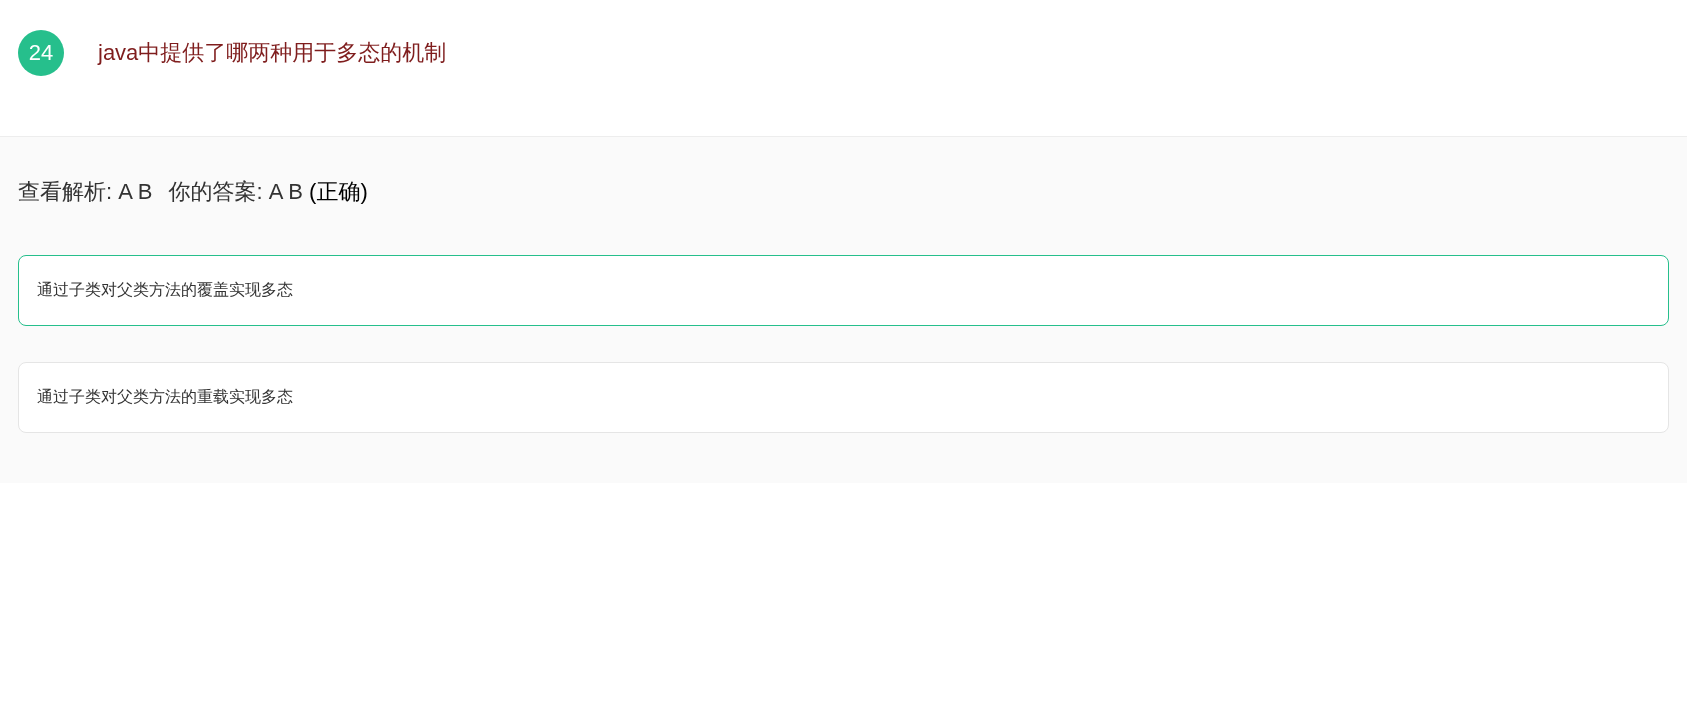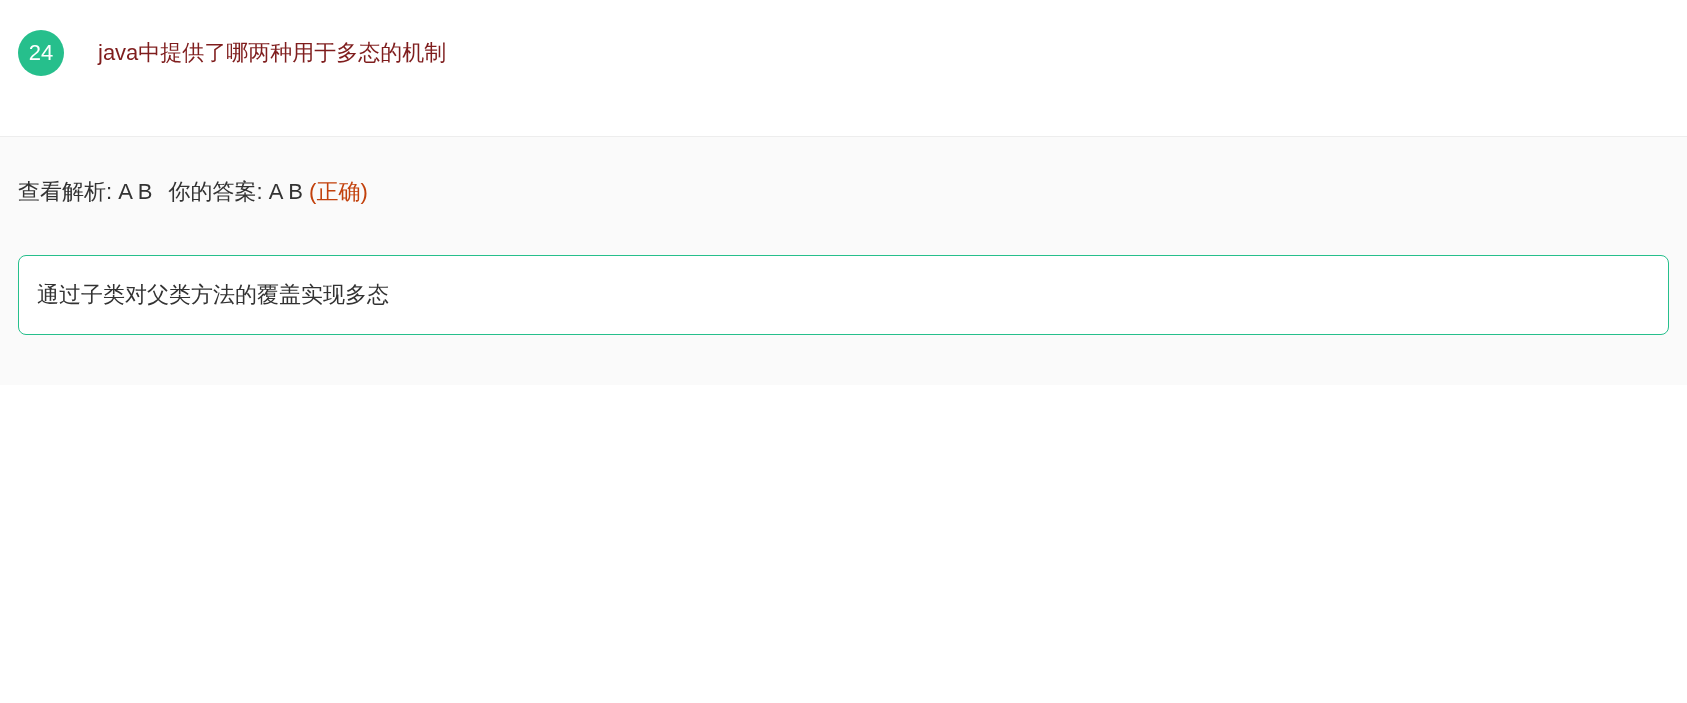--- a/index.html
+++ b/index.html
@@ -51,33 +51,33 @@
       background: #fafafa;
       border-top: 1px solid #ededed;
       padding: 40px 18px 50px 18px;
     }
     .answer-line {
       font-size: 22px;
       color: #333333;
       margin-bottom: 48px;
     }
     .answer-line .correct-tag {
-      color: #c2410c;
+      color: #000000;
     }
     .answer-line .gap {
       display: inline-block;
       width: 16px;
     }
     .option {
       background: #ffffff;
       border: 1px solid #e5e5e5;
       border-radius: 8px;
       padding: 24px 18px;
       margin-bottom: 36px;
-      font-size: 22px;
+      font-size: 16px;
       color: #333333;
       margin-top: 32px;
     }
     .option.correct {
       border-color: #26bf8c;
     }
     .option:last-child {
       margin-bottom: 0;
     }
   </style>
@@ -93,13 +93,16 @@
 
 <div class="answer-section">
   <div class="answer-line">
     <span>查看解析: </span><span>A B</span><span class="gap"></span><span>你的答案: </span><span>A B</span>
     <span class="correct-tag">(正确)</span>
   </div>
 
   <div class="option correct">
     <span>通过子类对父类方法的覆盖实现多态</span>
   </div>
+  <div class="option">
+    <span>通过子类对父类方法的重载实现多态</span>
+  </div>
 </div>
 
 </body></html>

